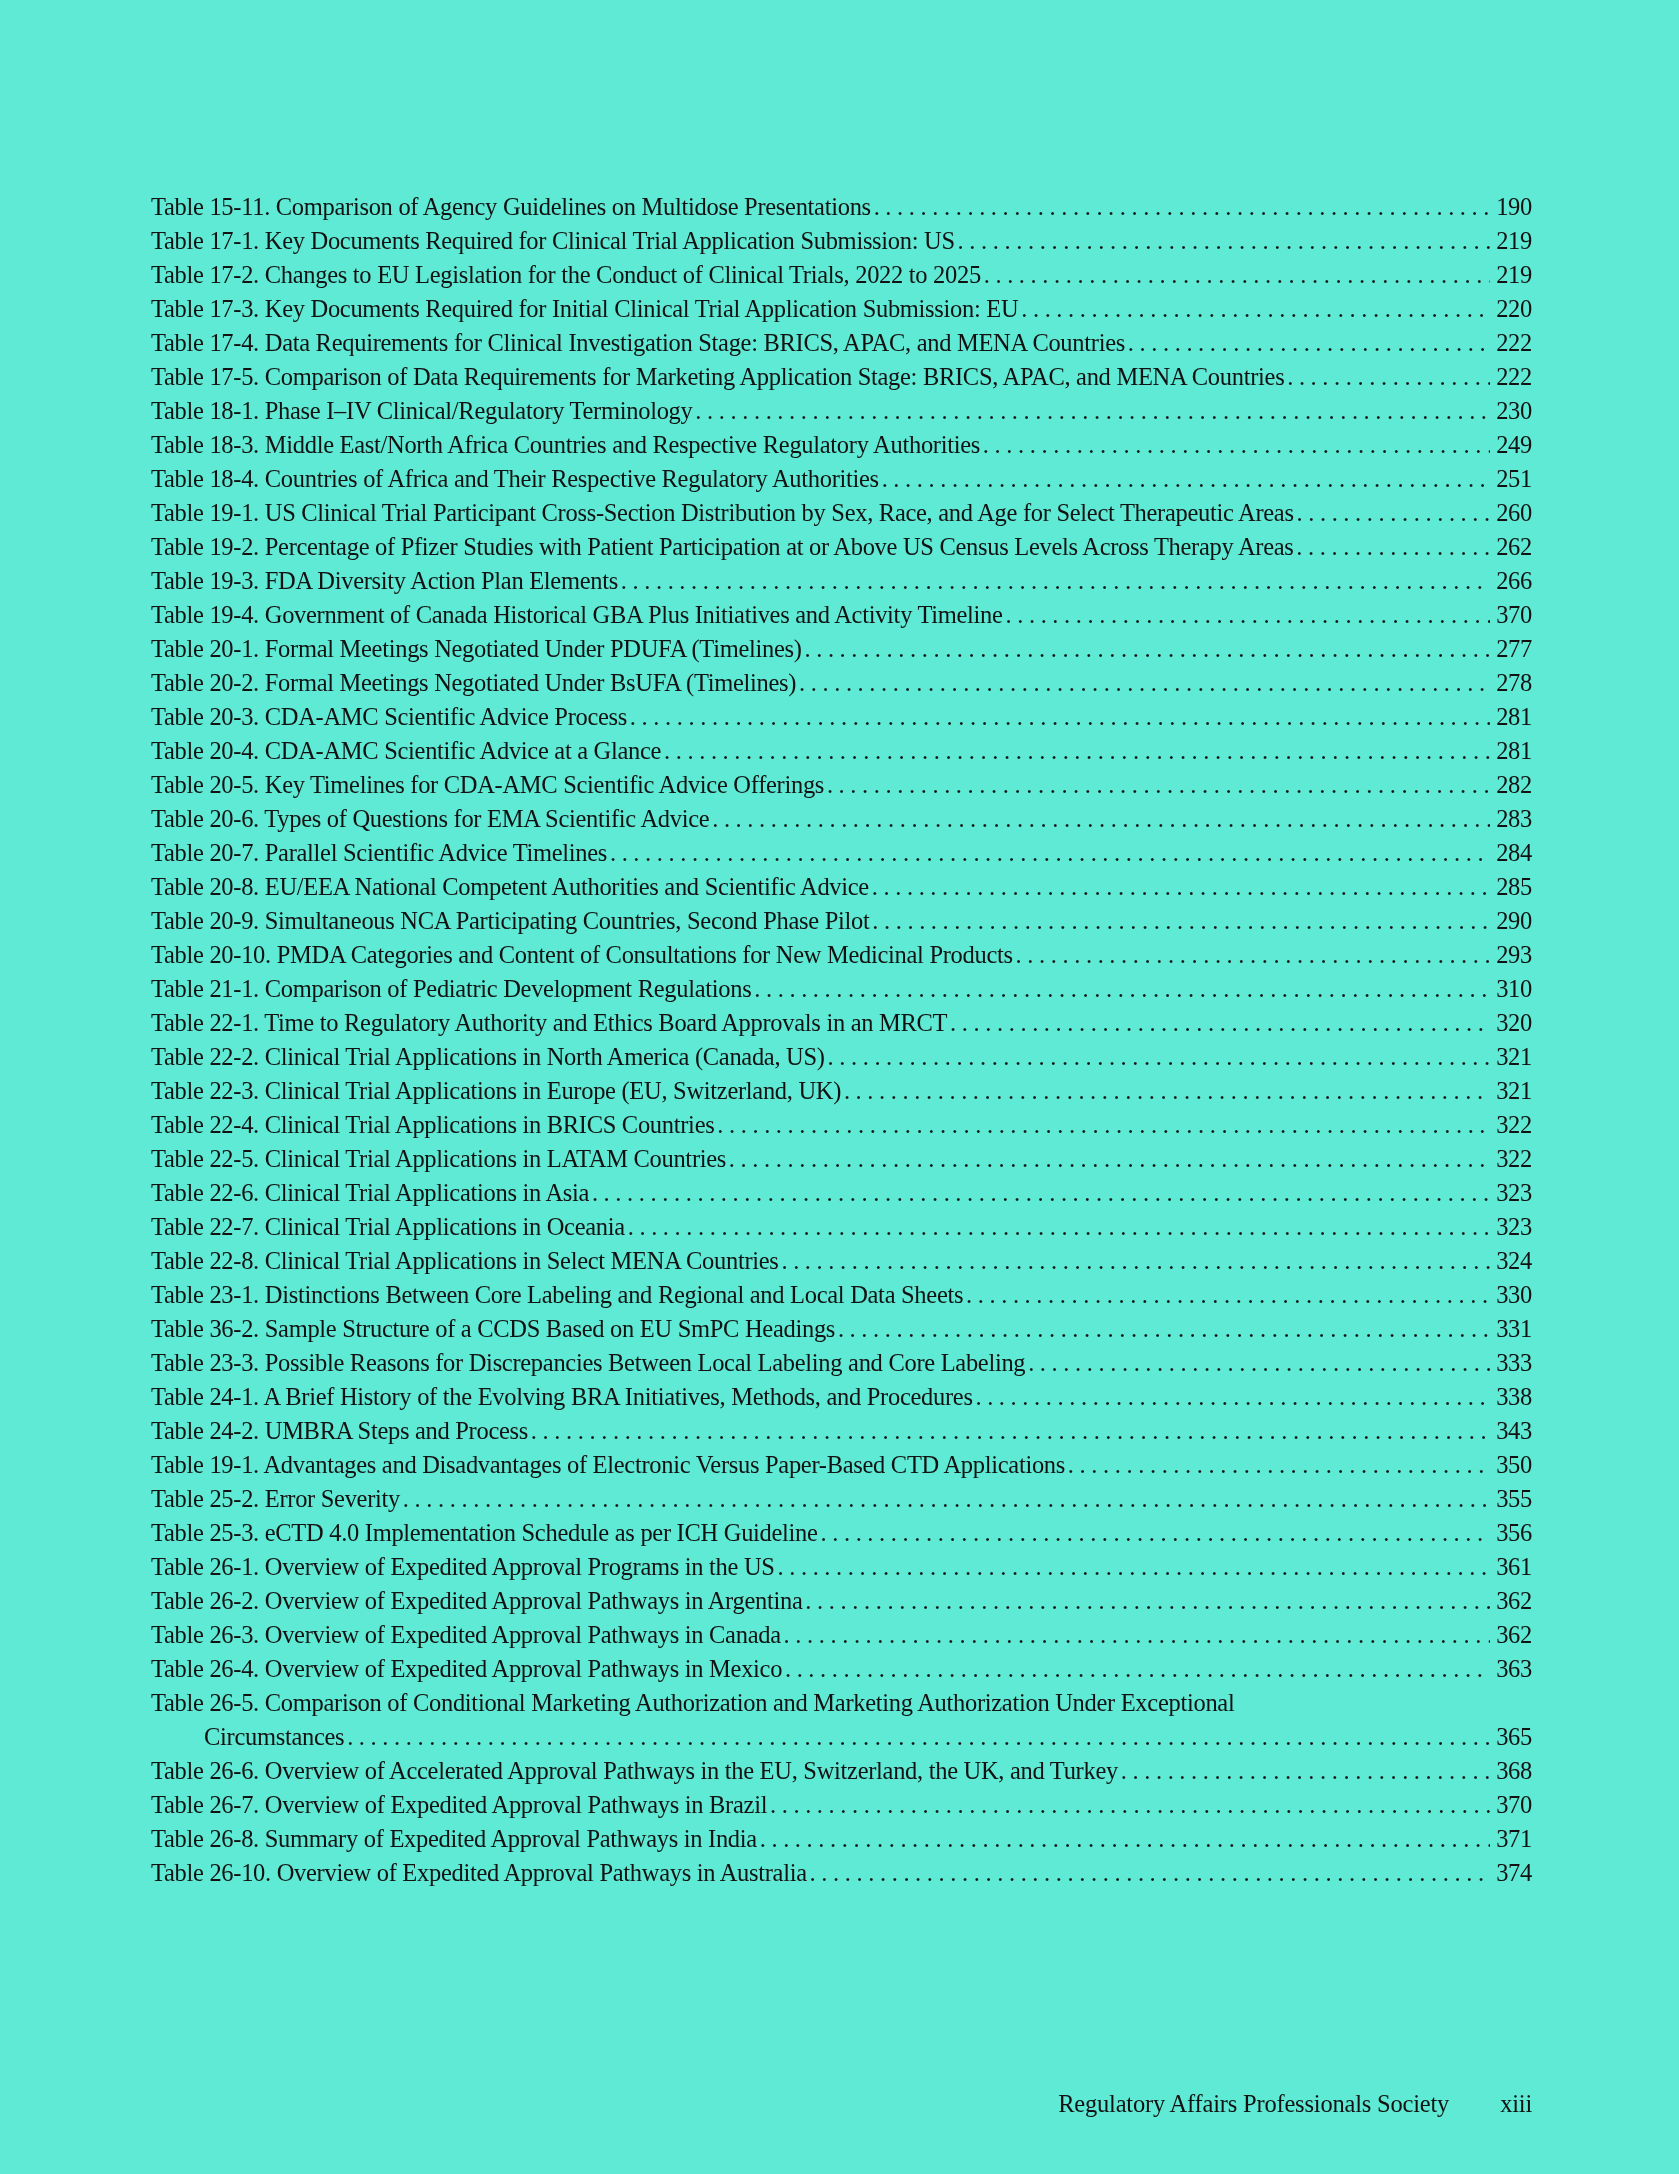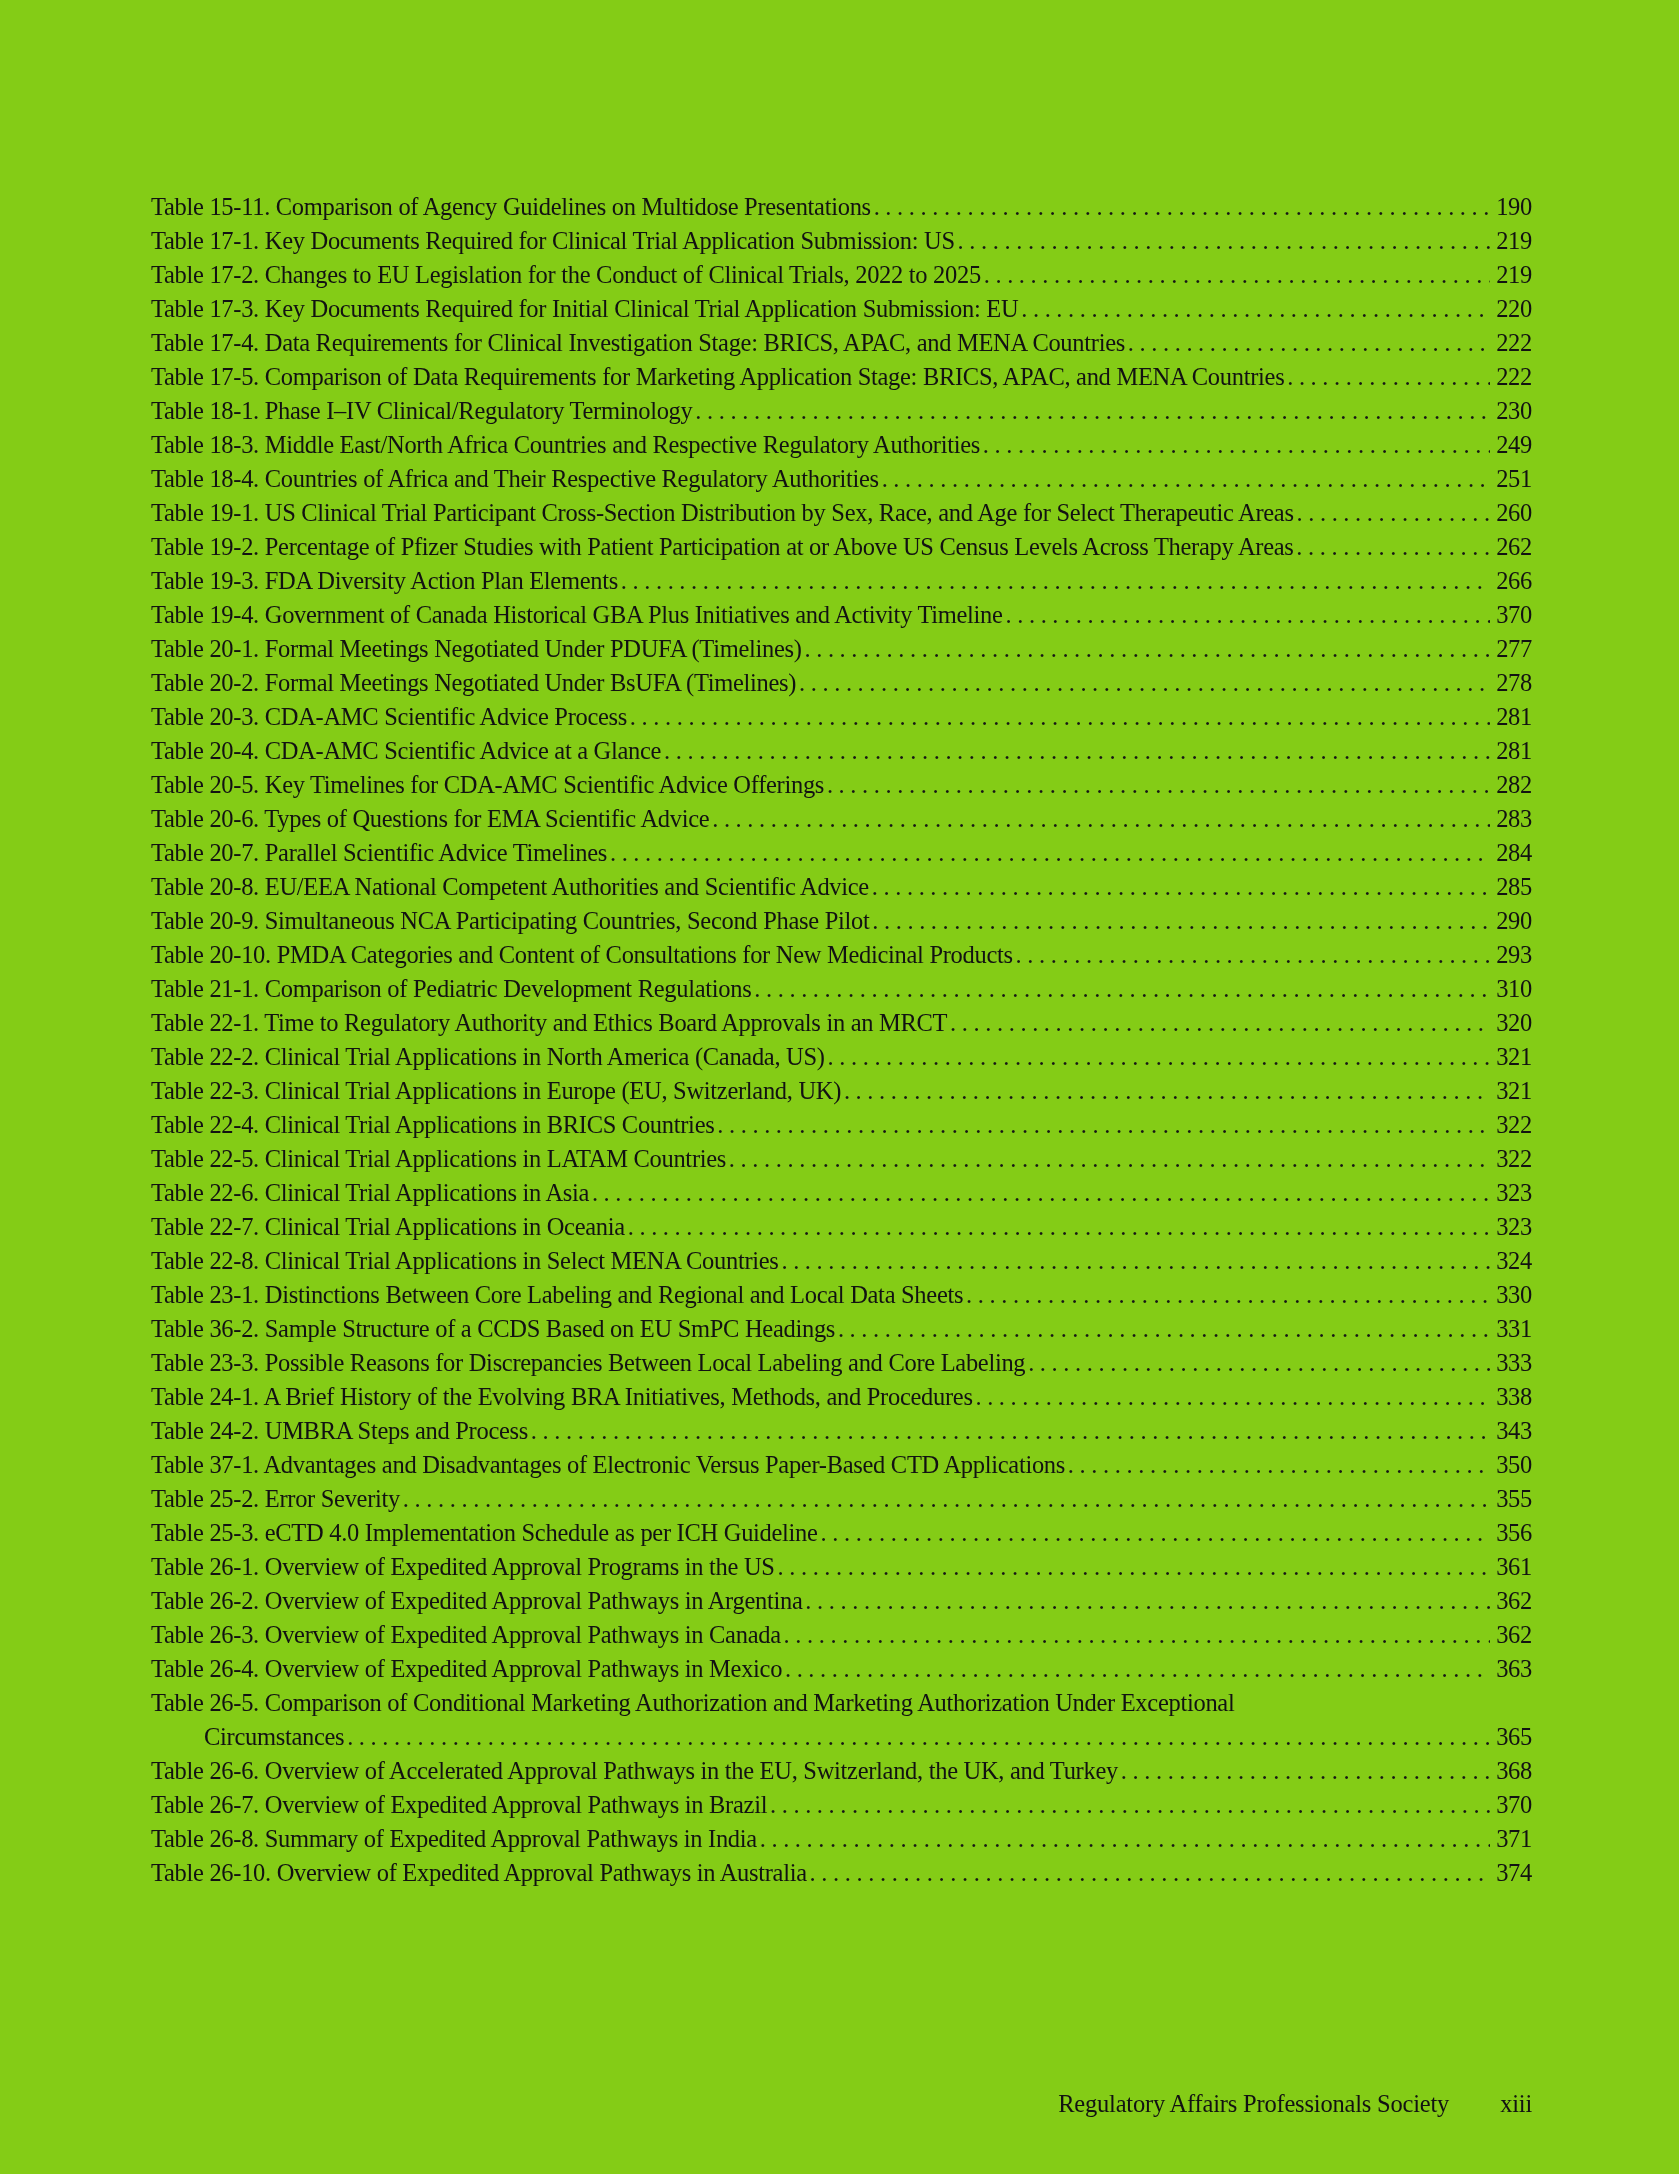--- a/index.html
+++ b/index.html
@@ -4,21 +4,21 @@
 <style>
   html, body {
     margin: 0;
     padding: 0;
     background: #e8e8e8;
   }
   .page {
     position: relative;
     width: 1680px;
     height: 2174px;
-    background: #84cc16;
+    background: #5eead4;
     font-family: "Liberation Serif", "DejaVu Serif", serif;
     color: #121212;
     overflow: hidden;
   }
   .toc-list {
     position: absolute;
     left: 151px;
     right: 148px;
     top: 190px;
   }
@@ -253,21 +253,21 @@
     <span class="entry-label">Table 24-1. A Brief History of the Evolving BRA Initiatives, Methods, and Procedures</span>
     <span class="leader"></span>
     <span class="pagenum">338</span>
   </div>
       <div class="toc-row">
     <span class="entry-label">Table 24-2. UMBRA Steps and Process</span>
     <span class="leader"></span>
     <span class="pagenum">343</span>
   </div>
       <div class="toc-row">
-    <span class="entry-label">Table 37-1. Advantages and Disadvantages of Electronic Versus Paper-Based CTD Applications</span>
+    <span class="entry-label">Table 19-1. Advantages and Disadvantages of Electronic Versus Paper-Based CTD Applications</span>
     <span class="leader"></span>
     <span class="pagenum">350</span>
   </div>
       <div class="toc-row">
     <span class="entry-label">Table 25-2. Error Severity</span>
     <span class="leader"></span>
     <span class="pagenum">355</span>
   </div>
       <div class="toc-row">
     <span class="entry-label">Table 25-3. eCTD 4.0 Implementation Schedule as per ICH Guideline</span>

